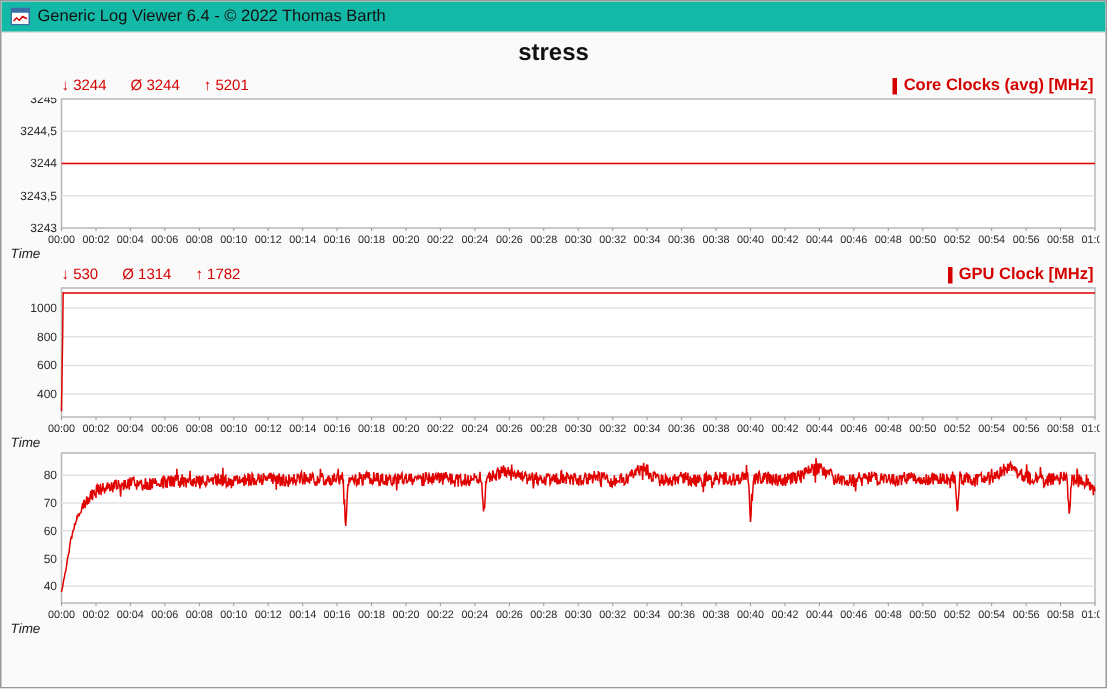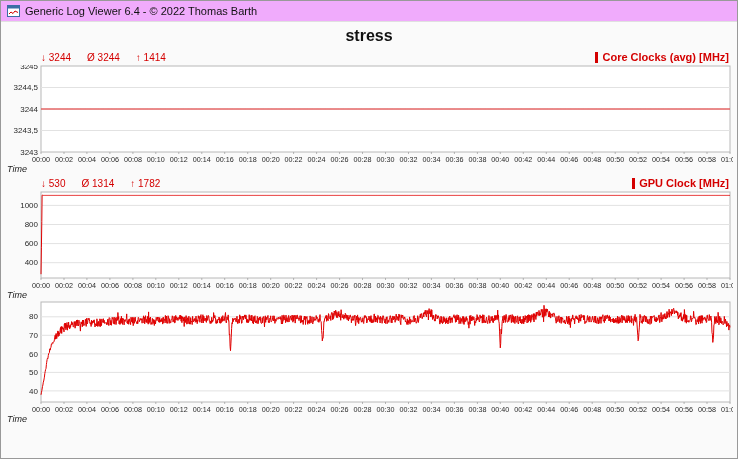--- a/index.html
+++ b/index.html
@@ -3,21 +3,21 @@
 <meta charset="utf-8">
 <style>
   html,body{margin:0;padding:0;background:#ffffff;}
   .window{
     width:738px;height:459px;box-sizing:border-box;
     border:1px solid #999;background:#fafafa;overflow:hidden;
     font-family:"Liberation Sans",sans-serif;color:#111;
   }
   .titlebar{
     height:20px;display:flex;align-items:center;gap:5px;
-    padding:0 6px;background:#f0abfc;border-bottom:1px solid #e0e0e0;
+    padding:0 6px;background:#14b8a6;border-bottom:1px solid #e0e0e0;
     font-size:11px;color:#111;
   }
   .app-icon{display:inline-flex;align-items:center;}
   .page-title{font-weight:bold;font-size:16px;text-align:center;padding:5px 0 3px;}
   .panel{padding:0 6px;margin-top:1px;}
   .stats-row{display:flex;justify-content:space-between;align-items:center;height:16px;padding:0 2px;margin-left:32px;}
   .stats{display:flex;gap:16px;font-size:10px;color:#d40000;}
   .chart-title{display:flex;align-items:center;gap:4px;font-size:11px;font-weight:bold;color:#d40000;}
   .marker{width:3px;height:11px;background:#d40000;display:inline-block;}
   svg{display:block;font-family:inherit;}
@@ -41,21 +41,21 @@
     <span>Generic Log Viewer 6.4 -  © 2022 Thomas Barth</span>
   </div>
 
   <div class="page-title">stress</div>
 
   <section class="panel">
     <div class="stats-row">
       <div class="stats">
         <span>↓ 3244</span>
         <span>Ø 3244</span>
-        <span>↑ 1414</span>
+        <span>↑ 5201</span>
       </div>
       <div class="chart-title">
         <span class="marker"></span>
         <span>Core Clocks (avg) [MHz]</span>
       </div>
     </div>
     <svg viewBox="0 0 726 100" width="726" height="100">
         <rect x="34" y="1" width="689" height="86" fill="#ffffff" stroke="#b8b8b8" stroke-width="1"></rect>
         <text class="ylab" x="31" y="3.6" text-anchor="end">3245</text>
         <line x1="34" x2="723" y1="22.5" y2="22.5" stroke="#e2e2e2" stroke-width="1"></line>

